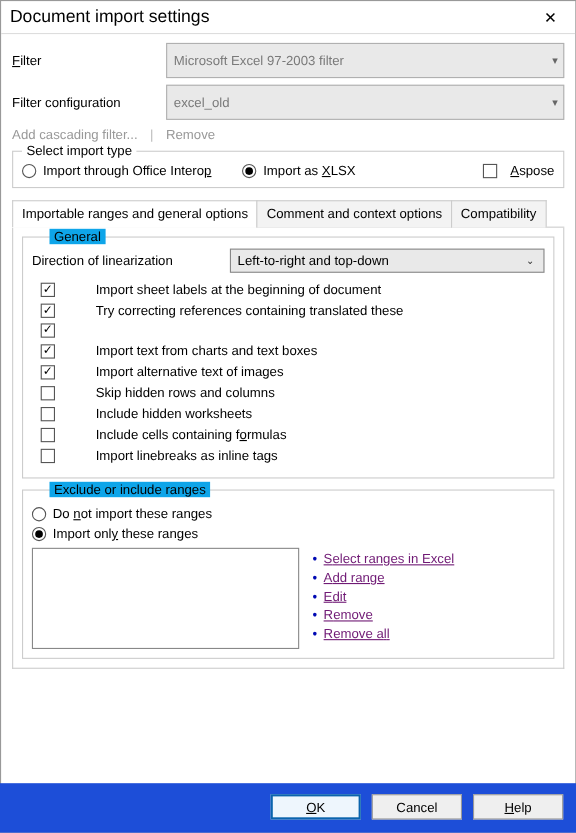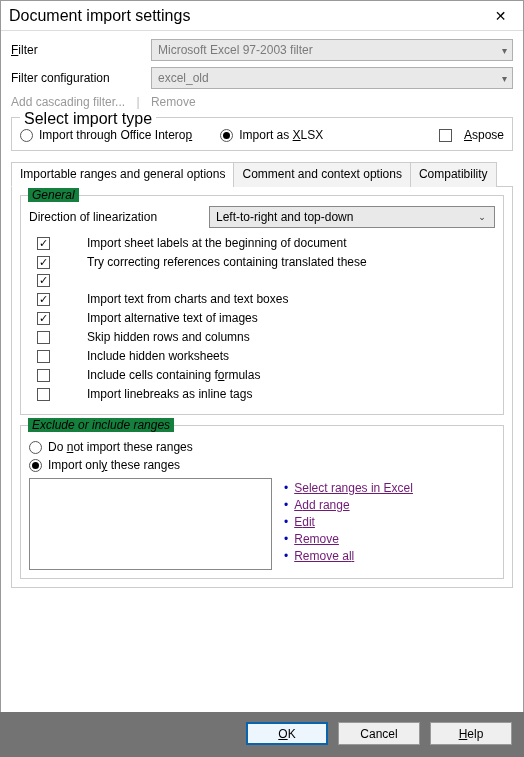--- a/index.html
+++ b/index.html
@@ -24,42 +24,42 @@
 .titlebar .close {
   width: 45px; height: 30px;
   display: flex; align-items: center; justify-content: center;
   font-size: 14px; cursor: default;
 }
 .content { padding: 8px 10px; }
 .row { display: flex; align-items: center; margin-bottom: 6px; }
 .row label.lbl { width: 140px; }
 .combo {
   flex: 1;
-  height: 22px;
+  height: 32px;
   border: 1px solid #b0b0b0;
   background: #e9e9e9;
   display: flex; align-items: center;
   padding: 0 6px;
   color: #444;
   position: relative;
 }
 .combo.disabled { color: #7a7a7a; }
 .combo .chev {
   position: absolute; right: 5px; top: 50%; transform: translateY(-50%);
   font-size: 10px; color: #666;
 }
 .link-row { margin: 4px 0 8px 0; color: #999; }
 .link-row .sep { margin: 0 8px; color: #bbb; }
 .link-row span { }
 .u { text-decoration: underline; }
 
 .fieldset { border: 1px solid #ccc; margin: 6px 0 10px 0; padding: 10px 8px 8px 8px; position: relative; }
 .fieldset .legend {
   position: absolute; top: -8px; left: 8px;
-  background: #fff; padding: 0 4px; font-size: 16px;
+  background: #fff; padding: 0 4px; font-size: 12px;
 }
 .radio-row { display: flex; align-items: center; gap: 28px; }
 .radio-opt { display: flex; align-items: center; gap: 6px; }
 .radio {
   width: 13px; height: 13px; border: 1px solid #555; border-radius: 50%;
   display: inline-flex; align-items: center; justify-content: center;
 }
 .radio .dot { width: 7px; height: 7px; background: #000; border-radius: 50%; }
 .chk {
   width: 13px; height: 13px; border: 1px solid #555;
@@ -76,21 +76,21 @@
   border-bottom: none;
   margin-right: -1px;
   background: #f3f3f3;
   position: relative; top: 1px;
 }
 .tab.active { background: #fff; border-bottom: 1px solid #fff; }
 
 .tabpanel { border: 1px solid #ccc; border-top: none; padding: 8px; }
 
 .inner-fieldset { border: 1px solid #ccc; padding: 10px 8px 8px 8px; position: relative; margin-bottom: 10px; }
-.inner-fieldset .legend { position: absolute; top: -8px; left: 7px; background: #15803d; padding: 0 4px; font-style: italic; }
+.inner-fieldset .legend { position: absolute; top: -8px; left: 24px; background: #0ea5e9; padding: 0 4px; }
 
 .opt-row { display: flex; align-items: center; margin: 4px 0; }
 .select {
   flex: 1;
   height: 22px;
   border: 1px solid #888;
   background: #e9e9e9;
   display: flex; align-items: center;
   padding: 0 6px;
   position: relative;
@@ -113,21 +113,21 @@
 .range-links { flex: 1; }
 .range-links div { margin: 3px 0; }
 .range-links a { color: #701a75; text-decoration: none; }
 .range-links a .ul { text-decoration: underline; }
 .range-links .bullet { color: #0009b3; margin-right: 6px; }
 
 .footer {
   position: absolute; bottom: 0; left: 0; right: 0;
   padding: 10px 12px 12px 12px;
   display: flex; justify-content: flex-end; gap: 10px;
-  background: #737373;
+  background: #1d4ed8;
 }
 .btn {
   width: 82px; height: 23px;
   border: 1px solid #999;
   background: #efefef;
   display: flex; align-items: center; justify-content: center;
 }
 .btn.primary { border: 2px solid #0a64ad; background: #eef6fd; }
 
 .dir-row { display: flex; align-items: center; margin-bottom: 8px; }

